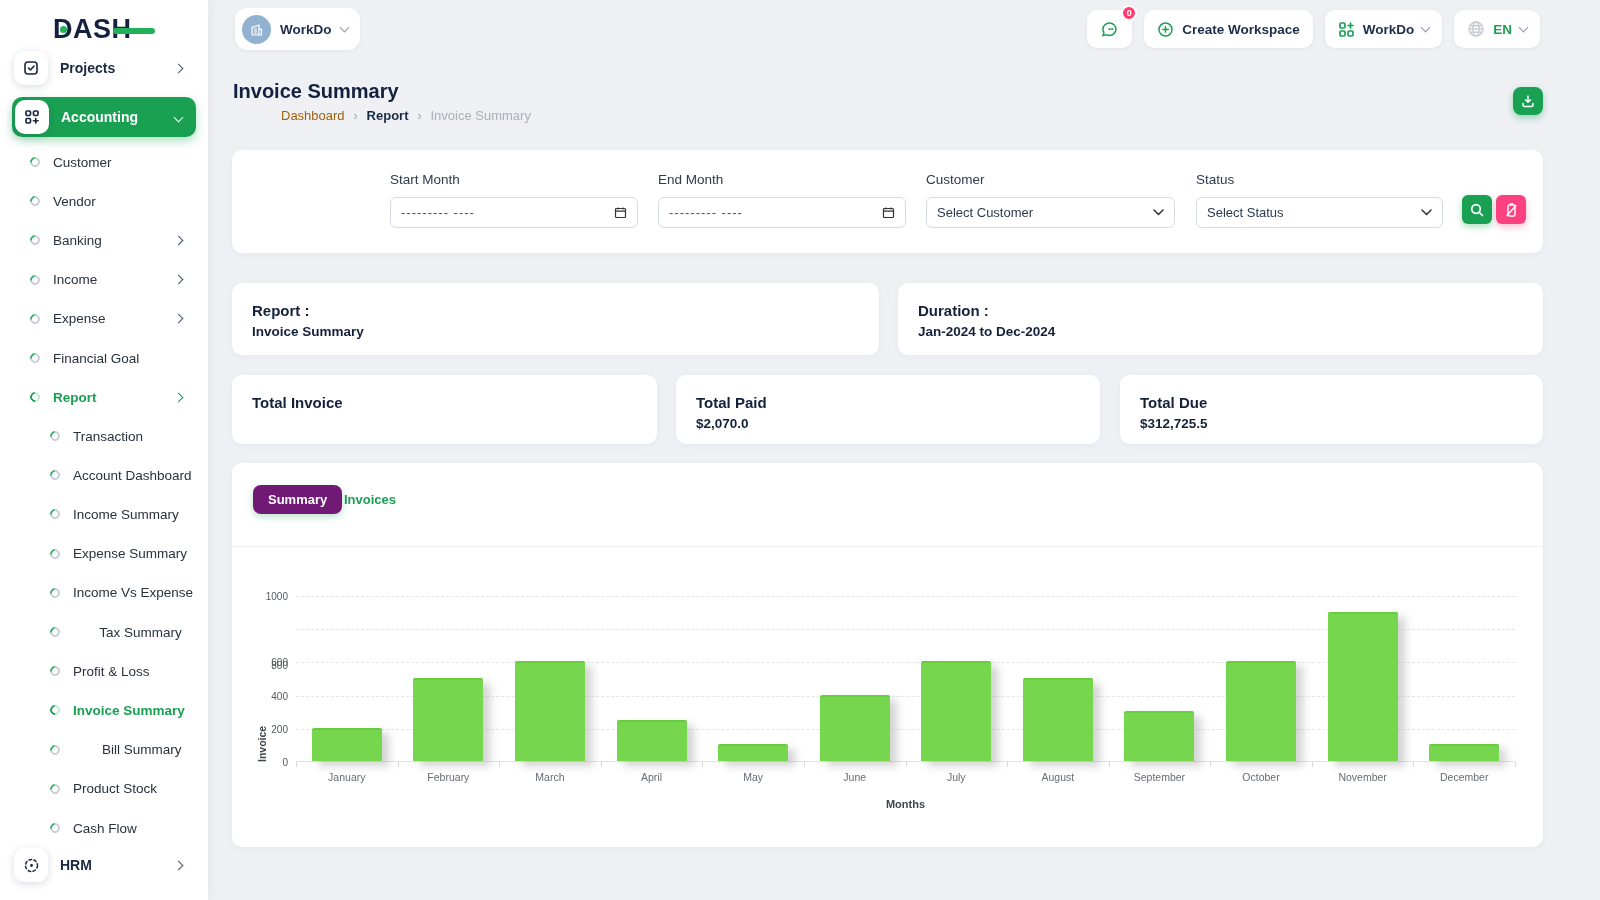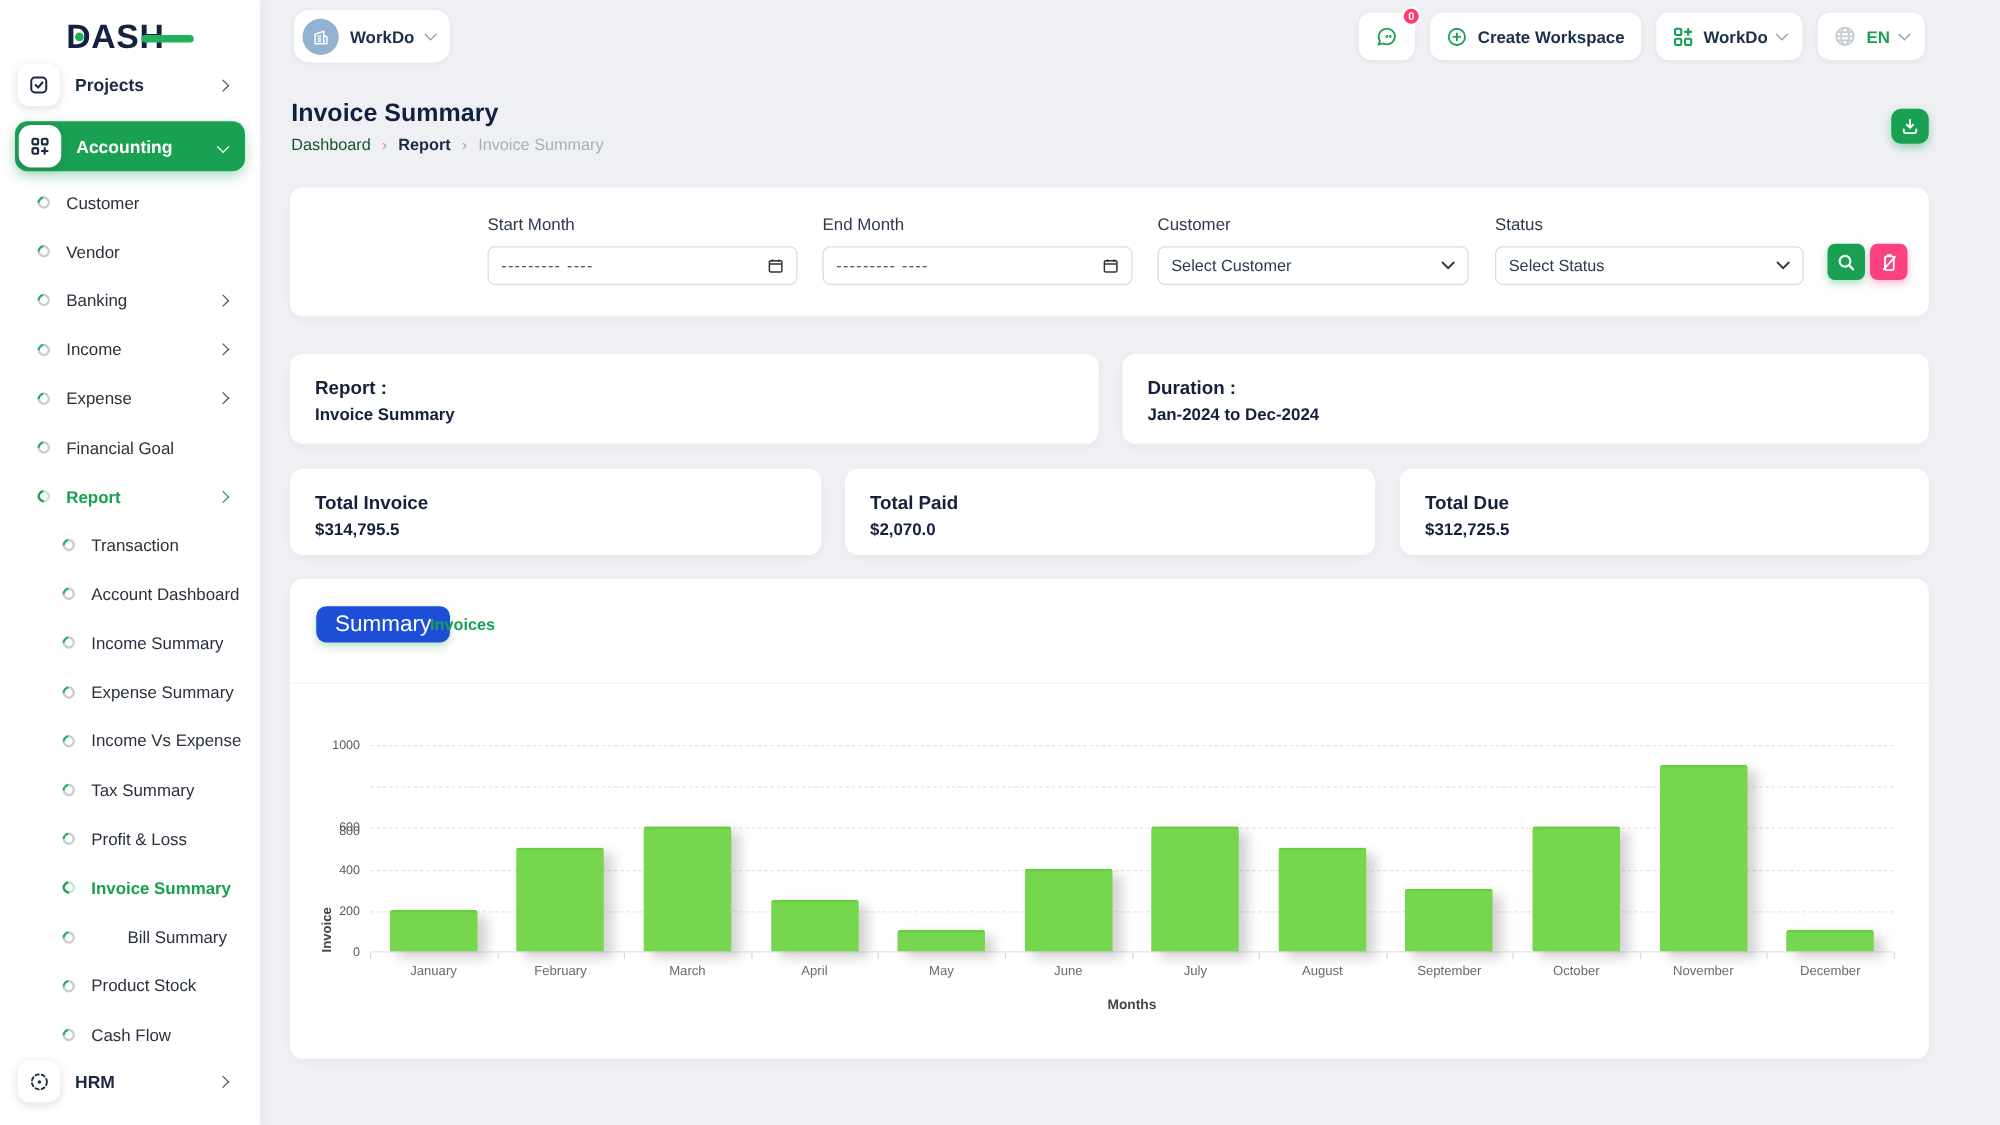--- a/index.html
+++ b/index.html
@@ -34,42 +34,42 @@
   .ws-pill{position:absolute;left:235px;top:8px;height:42px;background:#fff;border-radius:12px;display:flex;align-items:center;gap:9px;padding:0 12px 0 7px;box-shadow:0 1px 4px rgba(25,39,70,.06);cursor:pointer;}
   .ws-avatar{width:29px;height:29px;border-radius:50%;background:#92b2d1;display:flex;align-items:center;justify-content:center;}
   .ws-name{font-size:13.5px;font-weight:700;color:#1c2e4a;}
   .top-right{position:absolute;top:10px;right:60px;height:38px;display:flex;gap:12px;}
   .pill{height:38px;background:#fff;border-radius:10px;display:flex;align-items:center;gap:8px;padding:0 13px;box-shadow:0 1px 4px rgba(25,39,70,.06);font-size:13.5px;font-weight:600;color:#1c2e4a;cursor:pointer;position:relative;}
   .badge{position:absolute;top:-5px;right:-5px;min-width:16px;height:16px;border-radius:8px;background:#ff3a6e;border:2px solid #fff;color:#fff;font-size:9px;font-weight:700;display:flex;align-items:center;justify-content:center;padding:0 3px;}
   .lang-txt{color:#1aa053;font-weight:700;}
   
   .page-title{position:absolute;left:233px;top:80px;font-size:20px;font-weight:700;color:#12203e;}
   .breadcrumb{position:absolute;left:233px;top:108px;display:flex;align-items:center;gap:9px;font-size:13px;}
-  .bc-link{color:#14532d;cursor:pointer;}
+  .bc-link{color:#a16207;cursor:pointer;margin-left:48px;}
   .bc-sep{color:#9aa3af;font-size:12px;}
   .bc-strong{color:#1b2a44;font-weight:600;cursor:pointer;}
   .bc-muted{color:#a8b0ba;}
   .dl-btn{position:absolute;right:57px;top:87px;width:30px;height:28px;border-radius:8px;background:#1aa053;display:flex;align-items:center;justify-content:center;cursor:pointer;box-shadow:0 3px 7px rgba(26,160,83,.4);}
   
   .card{position:absolute;background:#fff;border-radius:10px;box-shadow:0 2px 8px rgba(25,39,70,.04);padding-left:20px;}
   .filter-card{left:232px;top:150px;width:1311px;height:103px;}
   .fgroup{position:absolute;top:22px;}
   .flabel{font-size:13.5px;font-weight:500;color:#2e3a4e;margin-bottom:10px;}
   .finput{width:248px;height:31px;border:1px solid #d7dce3;border-radius:6px;display:flex;align-items:center;padding:0 10px;font-size:13px;color:#46525f;cursor:pointer;background:#fff;}
   .finput .ph{flex:1;letter-spacing:1px;color:#4a5560;}
   .finput .val{flex:1;color:#2c3a4d;letter-spacing:0;}
   .icon-btn{position:absolute;top:45px;width:30px;height:29px;border-radius:6px;display:flex;align-items:center;justify-content:center;cursor:pointer;}
   .search-btn{left:1230px;background:#1aa053;box-shadow:0 3px 7px rgba(26,160,83,.35);}
   .reset-btn{left:1264px;background:#fc4181;box-shadow:0 3px 7px rgba(252,65,129,.35);}
   .info-card-title{font-size:15px;font-weight:700;color:#14203c;}
   .info-card-value{font-size:13.5px;font-weight:600;color:#14203c;margin-top:5px;}
   .info-pad{padding:19px 20px;}
   
   .chart-card{left:232px;top:463px;width:1311px;height:384px;}
-  .tab-pill{position:absolute;left:21px;top:22px;height:29px;padding:0 15px;background:#1d4ed8;border-radius:8px;color:#fff;font-size:18px;font-weight:400;display:flex;align-items:center;cursor:pointer;box-shadow:0 3px 7px rgba(26,160,83,.3);}
+  .tab-pill{position:absolute;left:21px;top:22px;height:29px;padding:0 15px;background:#701a75;border-radius:8px;color:#fff;font-size:13px;font-weight:700;display:flex;align-items:center;cursor:pointer;box-shadow:0 3px 7px rgba(26,160,83,.3);}
   .tab-link{position:absolute;left:112px;top:29px;font-size:13px;font-weight:600;color:#1aa053;cursor:pointer;}
   .tab-divider{position:absolute;left:0;top:83px;width:1311px;height:1px;background:#f0f1f3;}
   .plot{position:absolute;left:64px;top:133px;width:1219px;height:166px;border-bottom:1px solid #e2e3e5;}
   .gridline{position:absolute;left:0;right:0;height:0;border-top:1px dashed #e4e5e7;}
   .chart-col{position:absolute;bottom:0;height:166px;display:flex;align-items:flex-end;justify-content:center;}
   .bar{width:70px;background:#76d64e;border-top:2px solid #68cc3f;border-radius:2px 2px 0 0;box-shadow:7px 5px 9px rgba(120,120,120,.33);}
   .btick{position:absolute;width:1px;height:5px;background:#d7d8da;top:166px;}
   .yticks{position:absolute;left:0;top:133px;width:56px;height:166px;}
   .ytick{position:absolute;right:0;font-size:10px;color:#55595f;text-align:right;}
   .ylab{position:absolute;left:24px;top:133px;height:166px;display:flex;align-items:center;font-size:10.5px;font-weight:700;color:#40464e;writing-mode:vertical-rl;transform:rotate(180deg);}
@@ -159,21 +159,21 @@
         <span class="side-item-label">Income Summary</span>
       </div>
       <div class="side-row" style="top: 540.6px; padding-left: 50px;">
         <span class="dot-ico"></span>
         <span class="side-item-label">Expense Summary</span>
       </div>
       <div class="side-row" style="top: 579.8px; padding-left: 50px;">
         <span class="dot-ico"></span>
         <span class="side-item-label">Income Vs Expense</span>
       </div>
-      <div class="side-row" style="top: 619px; padding-left: 50px;">
+      <div class="side-row" style="top: 619px; padding-left: 50px; text-align: center;">
         <span class="dot-ico"></span>
         <span class="side-item-label">Tax Summary</span>
       </div>
       <div class="side-row" style="top: 658.2px; padding-left: 50px;">
         <span class="dot-ico"></span>
         <span class="side-item-label">Profit &amp; Loss</span>
       </div>
       <div class="side-row active" style="top: 697.4px; padding-left: 50px;">
         <span class="dot-ico on"></span>
         <span class="side-item-label">Invoice Summary</span>
@@ -325,21 +325,20 @@
 <div class="card info-pad" style="left:232px;top:283px;width:647px;height:72px;">
   <div class="info-card-title">Report :</div>
   <div class="info-card-value">Invoice Summary</div>
 </div>
 <div class="card info-pad" style="left:898px;top:283px;width:645px;height:72px;">
   <div class="info-card-title">Duration :</div>
   <div class="info-card-value">Jan-2024 to Dec-2024</div>
 </div>
 <div class="card info-pad" style="left:232px;top:375px;width:425px;height:69px;">
   <div class="info-card-title">Total Invoice</div>
-  <div class="info-card-value">$314,795.5</div>
 </div>
 <div class="card info-pad" style="left:676px;top:375px;width:424px;height:69px;">
   <div class="info-card-title">Total Paid</div>
   <div class="info-card-value">$2,070.0</div>
 </div>
 <div class="card info-pad" style="left:1120px;top:375px;width:423px;height:69px;">
   <div class="info-card-title">Total Due</div>
   <div class="info-card-value">$312,725.5</div>
 </div>
 

